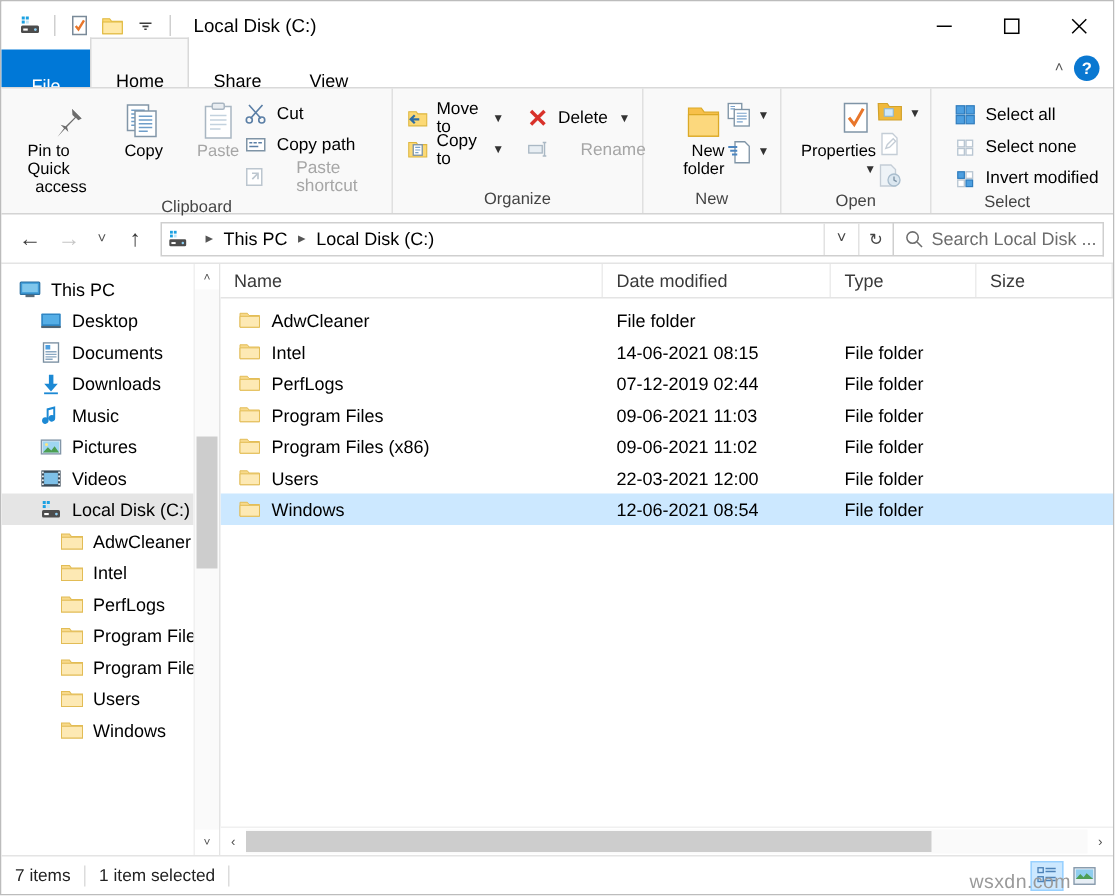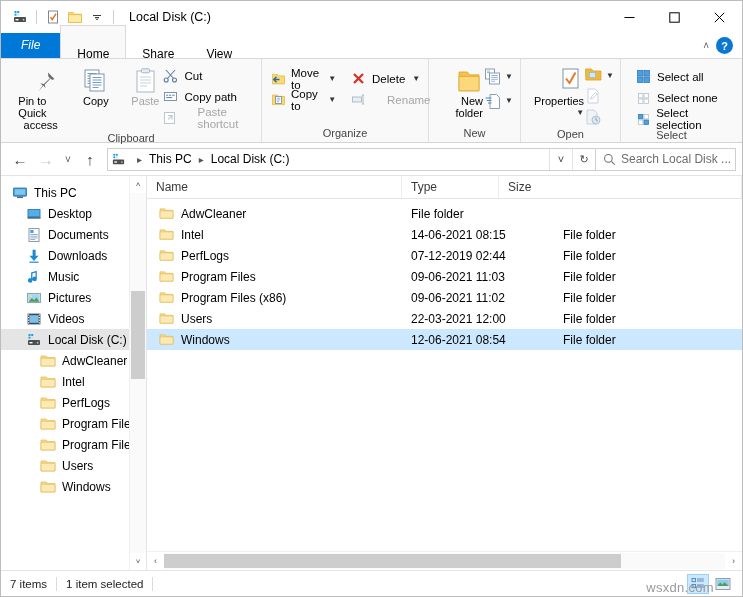--- a/index.html
+++ b/index.html
@@ -19,21 +19,21 @@
   .qat-sep{width:1px;height:14px;background:#cfcfcf;margin:0 5px;}
   .title-text{margin-left:10px;font-size:12.5px;color:#000;}
   .winctl{margin-left:auto;display:flex;height:32px;}
   .winctl div{width:45px;height:32px;display:flex;align-items:center;justify-content:center;
               font-size:12px;color:#000;}
 
   
   .tabbar{height:25px;display:flex;align-items:flex-end;background:#fff;flex:0 0 25px;
           position:relative;}
   .tab{height:25px;line-height:25px;padding:16px 16px;font-size:12px;color:#000;box-sizing:border-box;}
-  .tab.file{background:#0078d7;color:#fff;padding:0 20px;font-style:italic;}
+  .tab.file{background:#0078d7;color:#fff;padding:12px 20px;}
   .tab.active{background:#f9f9f9;border:1px solid #d9d9d9;border-bottom:none;}
   .tabbar .tb-right{margin-left:auto;display:flex;align-items:center;gap:7px;padding-right:9px;height:25px;}
   .chev-up{font-size:10px;color:#555;}
   .helpq{width:17px;height:17px;border-radius:50%;background:#0a78d1;color:#fff;
          font-size:11px;display:flex;align-items:center;justify-content:center;font-weight:bold;}
 
   
   .ribbon{flex:0 0 85px;height:85px;background:#f9f9f9;border-top:1px solid #d9d9d9;
           border-bottom:1px solid #d4d4d4;display:flex;position:relative;box-sizing:border-box;}
   .rgroup{display:flex;flex-direction:column;height:100%;box-sizing:border-box;
@@ -426,21 +426,21 @@
           </div>
           <div class="sm-btn">
             <div class="ic">
               <svg width="15" height="15" viewBox="0 0 15 15">
                 <rect x="2.5" y="3.5" width="4.4" height="4.4" fill="#4d9fe0" stroke="#2f7cbd" stroke-width=".8"></rect>
                 <rect x="8" y="3.5" width="4.4" height="4.4" fill="#fff" stroke="#b9c6d2" stroke-width=".9"></rect>
                 <rect x="2.5" y="9" width="4.4" height="4.4" fill="#fff" stroke="#b9c6d2" stroke-width=".9"></rect>
                 <rect x="8" y="9" width="4.4" height="4.4" fill="#4d9fe0" stroke="#2f7cbd" stroke-width=".8"></rect>
               </svg>
             </div>
-            <span>Select selection</span>
+            <span>Invert modified</span>
           </div>
         </div>
       </div>
       <div class="rg-label" style="padding-right:20px;">Select</div>
     </div>
   </div>
 
   <div class="addrbar">
     <div class="nav-btn">←</div>
     <div class="nav-btn dis">→</div>
@@ -651,20 +651,21 @@
         <div class="sb-track">
           <div class="sb-thumb" style="top:98px;height:88px;"></div>
         </div>
         <div class="sb-arrow" style="position:absolute;bottom:0;">˅</div>
       </div>
     </div>
 
     <div class="list-pane">
       <div class="col-head">
         <div class="c-name">Name</div>
+        <div class="c-date">Date modified</div>
         <div class="c-type">Type</div>
         <div class="c-size">Size</div>
       </div>
 
       <div class="rows">
 
         <div class="row">
           <div class="r-name">
             <span>
                 <svg width="15" height="13" viewBox="0 0 16 14">

